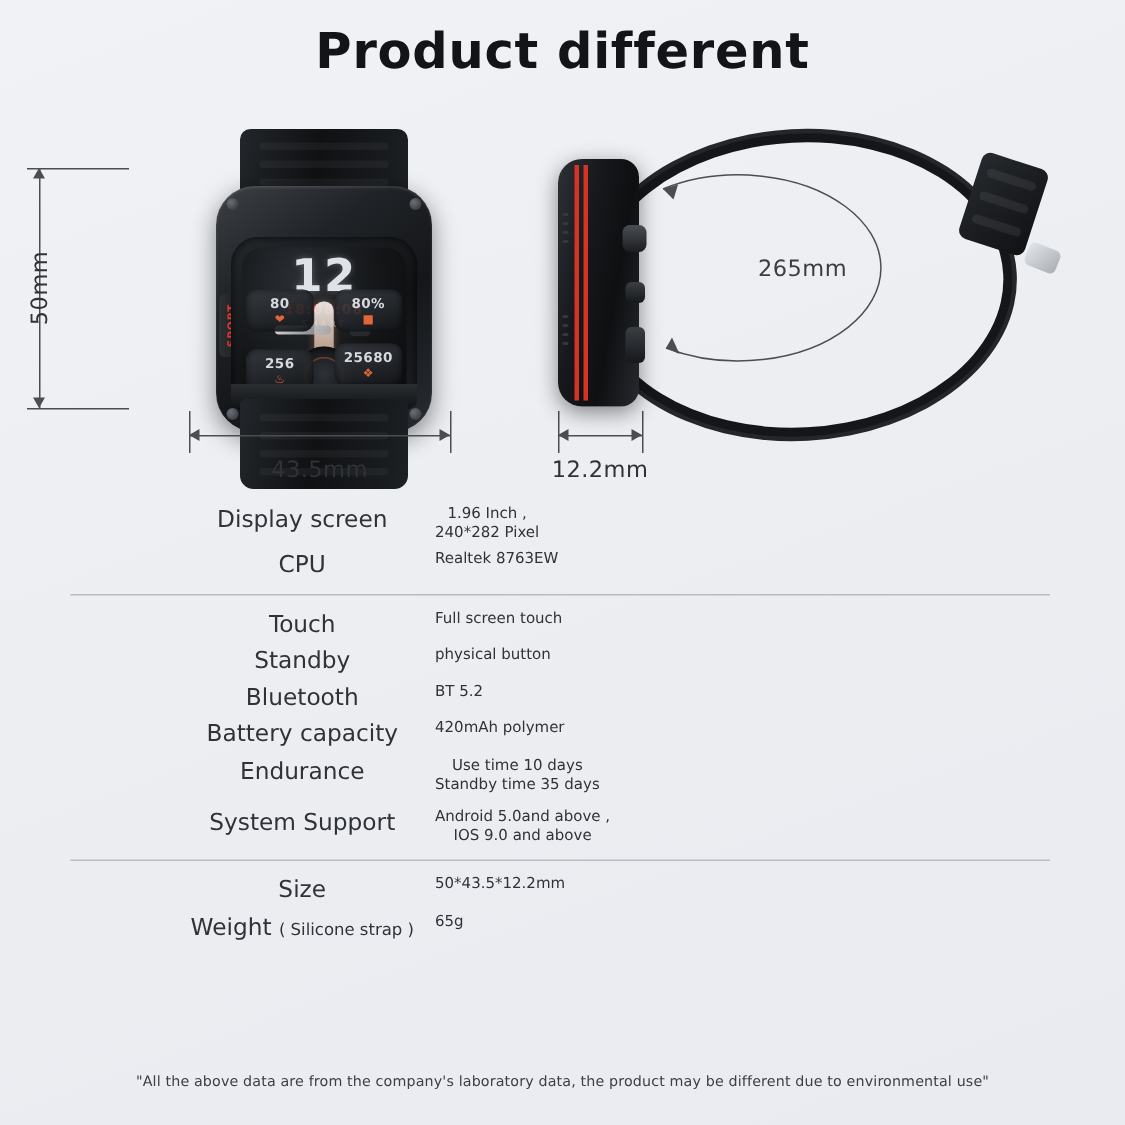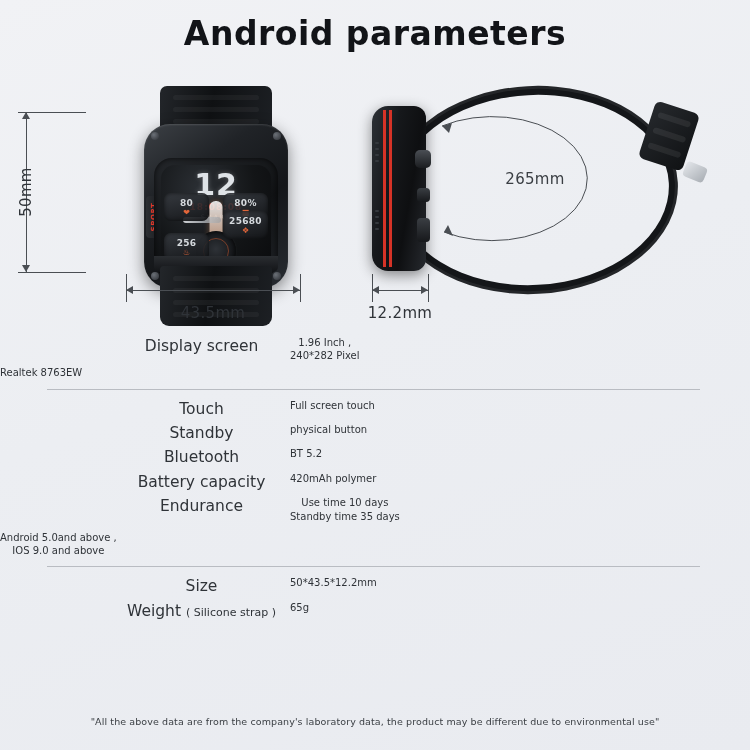--- a/index.html
+++ b/index.html
@@ -110,21 +110,21 @@
   .wf-cell {
     position: absolute; width: 45px; height: 28px;
     border-radius: 7px;
     background: linear-gradient(165deg, rgba(58,62,68,0.85), rgba(20,22,25,0.9));
     box-shadow: inset 0 0 4px rgba(0,0,0,0.6);
     display: flex; flex-direction: column; align-items: center; justify-content: center;
   }
   .wf-cell .v { font-size: 9px; color: #d6dade; font-weight: 700; letter-spacing: 0.3px; }
   .wf-cell .ic { font-size: 8px; color: #e2663a; line-height: 1; margin-top: 1px; }
   .c-tl { left: 3px; top: 28px; } .c-tr { right: 3px; top: 28px; }
-  .c-bl { left: 3px; top: 68px; } .c-br { right: 3px; top: 46px; }
+  .c-bl { left: 3px; top: 68px; } .c-br { right: 3px; top: 64px; }
 
   .wf-compass {
     position: absolute; left: 50%; top: 66px; transform: translateX(-50%);
     width: 40px; height: 40px; border-radius: 50%;
     background: radial-gradient(circle at 50% 45%, #2e3237 0%, #15171a 60%, #0c0d0f 100%);
     box-shadow: inset 0 0 5px rgba(0,0,0,0.85), 0 0 3px rgba(255,255,255,0.06);
   }
   .wf-compass::after {
     content: ''; position: absolute; left: 7px; top: 7px; right: 7px; bottom: 7px;
     border-radius: 50%; border: 1px solid rgba(210,90,45,0.5);
@@ -233,21 +233,21 @@
 
   .footnote {
     position: absolute; top: 716px; left: 0; width: 750px;
     text-align: center; font-size: 9.5px; color: #3c4045;
     letter-spacing: 0.1px;
   }
 </style>
 </head>
 <body>
 
-<div class="title">Android parameters</div>
+<div class="title">Product different</div>
 
 <div class="hero">
 
   <div class="front-watch">
     <div class="strap top">
       <div class="strap-rib" style="top:9px"></div>
       <div class="strap-rib" style="top:21px"></div>
       <div class="strap-rib" style="top:33px"></div>
       <div class="strap-rib" style="top:45px"></div>
     </div>
@@ -373,20 +373,21 @@
   <div class="spec-group">
     <div class="spec-row">
       <div class="spec-label">Display screen</div>
       <div class="spec-value">
         <span>1.96 Inch ,</span>
         <span class="line2">240*282 Pixel</span>
       </div>
     </div>
     <div class="row-gap"></div>
     <div class="spec-row">
+      <div class="spec-label">CPU</div>
       <div class="spec-value">Realtek 8763EW</div>
     </div>
   </div>
 
   <div class="divider"></div>
 
   <div class="spec-group">
     <div class="spec-row">
       <div class="spec-label">Touch</div>
       <div class="spec-value">Full screen touch</div>
@@ -410,20 +411,21 @@
     <div class="spec-row">
       <div class="spec-label">Endurance</div>
       <div class="spec-value">
         <span>Use time 10 days</span>
         <span class="line2">Standby time 35 days</span>
       </div>
     </div>
     <div class="row-gap"></div>
     <div class="row-gap"></div>
     <div class="spec-row">
+      <div class="spec-label">System Support</div>
       <div class="spec-value">
         <span>Android 5.0and above ,</span>
         <span class="line2">IOS 9.0 and above</span>
       </div>
     </div>
   </div>
 
   <div class="divider"></div>
 
   <div class="spec-group">

